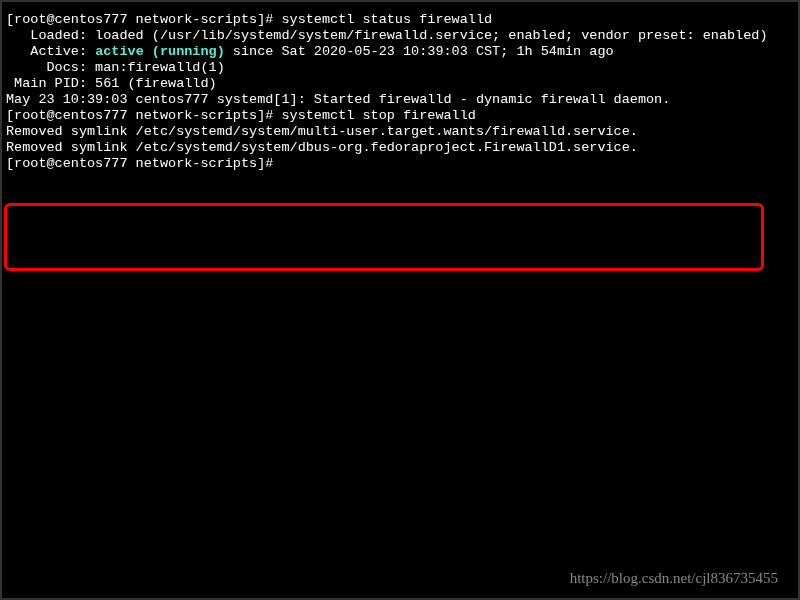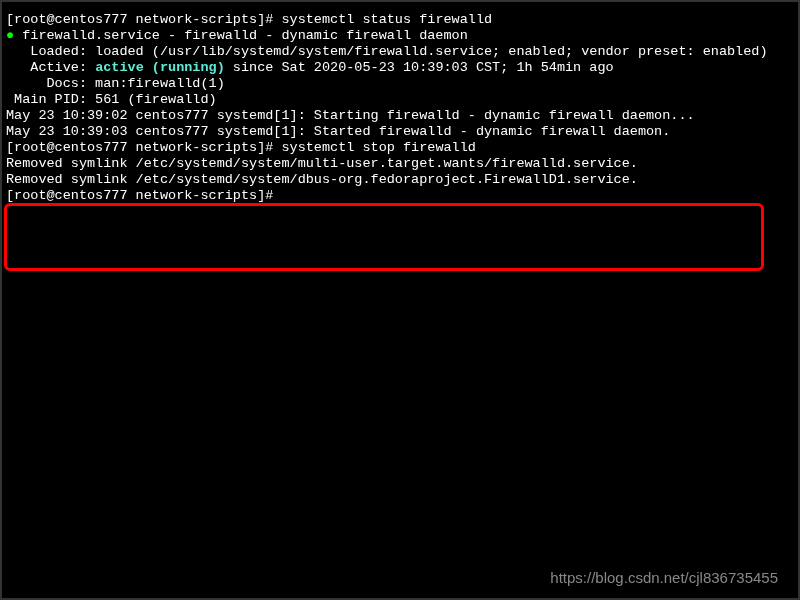--- a/index.html
+++ b/index.html
@@ -34,39 +34,37 @@
       position: absolute;
       border: 3px solid #ff0000;
       border-radius: 6px;
       pointer-events: none;
     }
     .watermark {
       position: absolute;
       right: 20px;
       bottom: 12px;
       color: #888;
-      font-family: Liberation Sans, sans-serif;
+      font-family: Liberation Serif, serif;
       font-size: 15px;
     }
     .terminal-content {
       letter-spacing: 0px;
     }
   </style>
 </head>
 <body>
 
 <div class="terminal-content">
 <div class="line"><span>[root@centos777 network-scripts]# </span><span>systemctl status firewalld</span></div>
-<div class="line"><span class="bullet">● </span><span>firewalld.service - firewalld - dynamic firewall daemon</span></div>
 <div class="line">   Loaded: loaded (/usr/lib/systemd/system/firewalld.service; enabled; vendor preset: enabled)</div>
 <div class="line"><span>   Active: </span><span class="green">active (running)</span><span> since Sat 2020-05-23 10:39:03 CST; 1h 54min ago</span></div>
 <div class="line">     Docs: man:firewalld(1)</div>
 <div class="line"> Main PID: 561 (firewalld)</div>
 <div class="line"></div>
-<div class="line">May 23 10:39:02 centos777 systemd[1]: Starting firewalld - dynamic firewall daemon...</div>
 <div class="line">May 23 10:39:03 centos777 systemd[1]: Started firewalld - dynamic firewall daemon.</div>
 <div class="line"><span>[root@centos777 network-scripts]# </span><span>systemctl stop firewalld</span></div>
 <div class="line">Removed symlink /etc/systemd/system/multi-user.target.wants/firewalld.service.</div>
 <div class="line">Removed symlink /etc/systemd/system/dbus-org.fedoraproject.FirewallD1.service.</div>
 <div class="line"><span>[root@centos777 network-scripts]# </span></div>
 </div>
 
 <div class="highlight-box" style="top:201px;left:2px;width:760px;height:68px;"></div>
 
 <div class="watermark">https://blog.csdn.net/cjl836735455</div>

